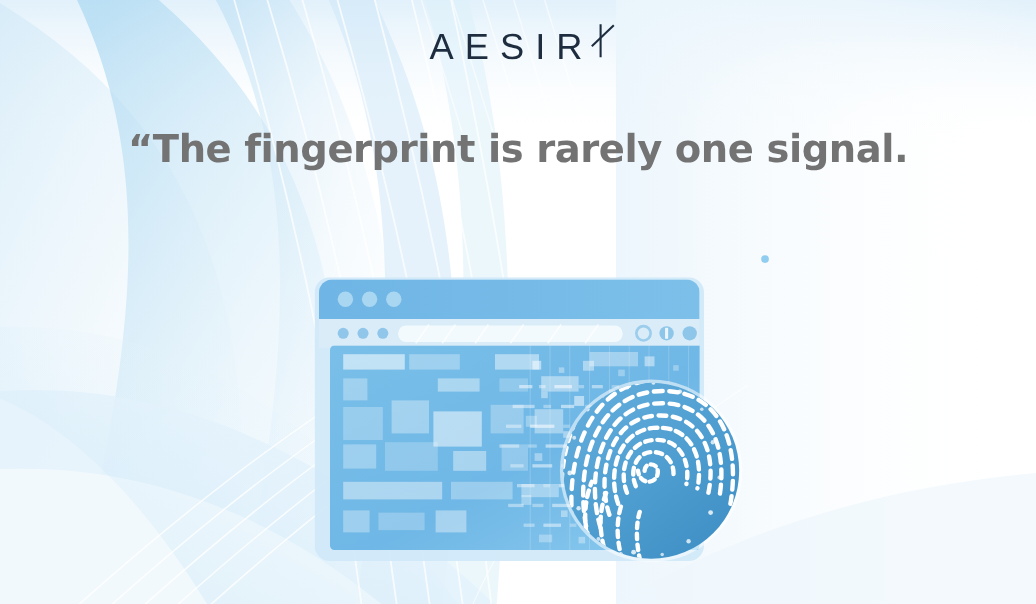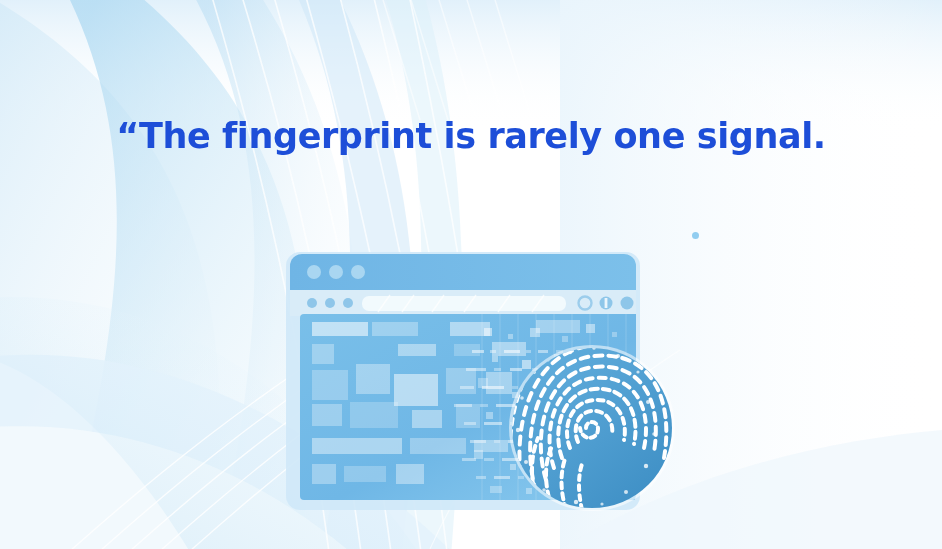--- a/index.html
+++ b/index.html
@@ -58,21 +58,21 @@
     position: absolute;
     left: 0; right: 0;
     top: 106px;
     z-index: 5;
     text-align: center;
   }
   .quote-line {
     font-family: "DejaVu Sans", sans-serif;
     font-size: 35px;
     font-weight: bold;
-    color: #1d4ed8;
+    color: #737373;
     line-height: 60px;
     letter-spacing: -0.4px;
     white-space: nowrap;
   }
 
   
   #float-dot {
     position: absolute;
     left: 692px;
     top: 232px;
@@ -171,20 +171,27 @@
       <g stroke="#ffffff" stroke-width="1.4" opacity="0.55" fill="none">
         <path d="M 380 -10 L 420 120"></path>
         <path d="M 408 -10 L 448 120"></path>
         <path d="M 436 -10 L 476 120"></path>
         <path d="M 464 -10 L 504 120"></path>
         <path d="M 492 -10 L 532 120"></path>
       </g>
     </svg>
   </div>
 
+  <div id="logo">
+    <span id="logo-word">AESIR</span>
+    <svg id="logo-rune" viewBox="0 0 26 34" xmlns="http://www.w3.org/2000/svg">
+      <line x1="10" y1="1" x2="10" y2="31" stroke="#1d2d3f" stroke-width="1.9"></line>
+      <line x1="2" y1="21" x2="22" y2="2" stroke="#1d2d3f" stroke-width="1.9"></line>
+    </svg>
+  </div>
 
   <div id="quote">
     <div class="quote-line">“The fingerprint is rarely one signal.</div>
   </div>
 
   <div id="float-dot"></div>
 
   <div id="illustration">
     <svg viewBox="0 0 396 270" xmlns="http://www.w3.org/2000/svg">
       <defs>

